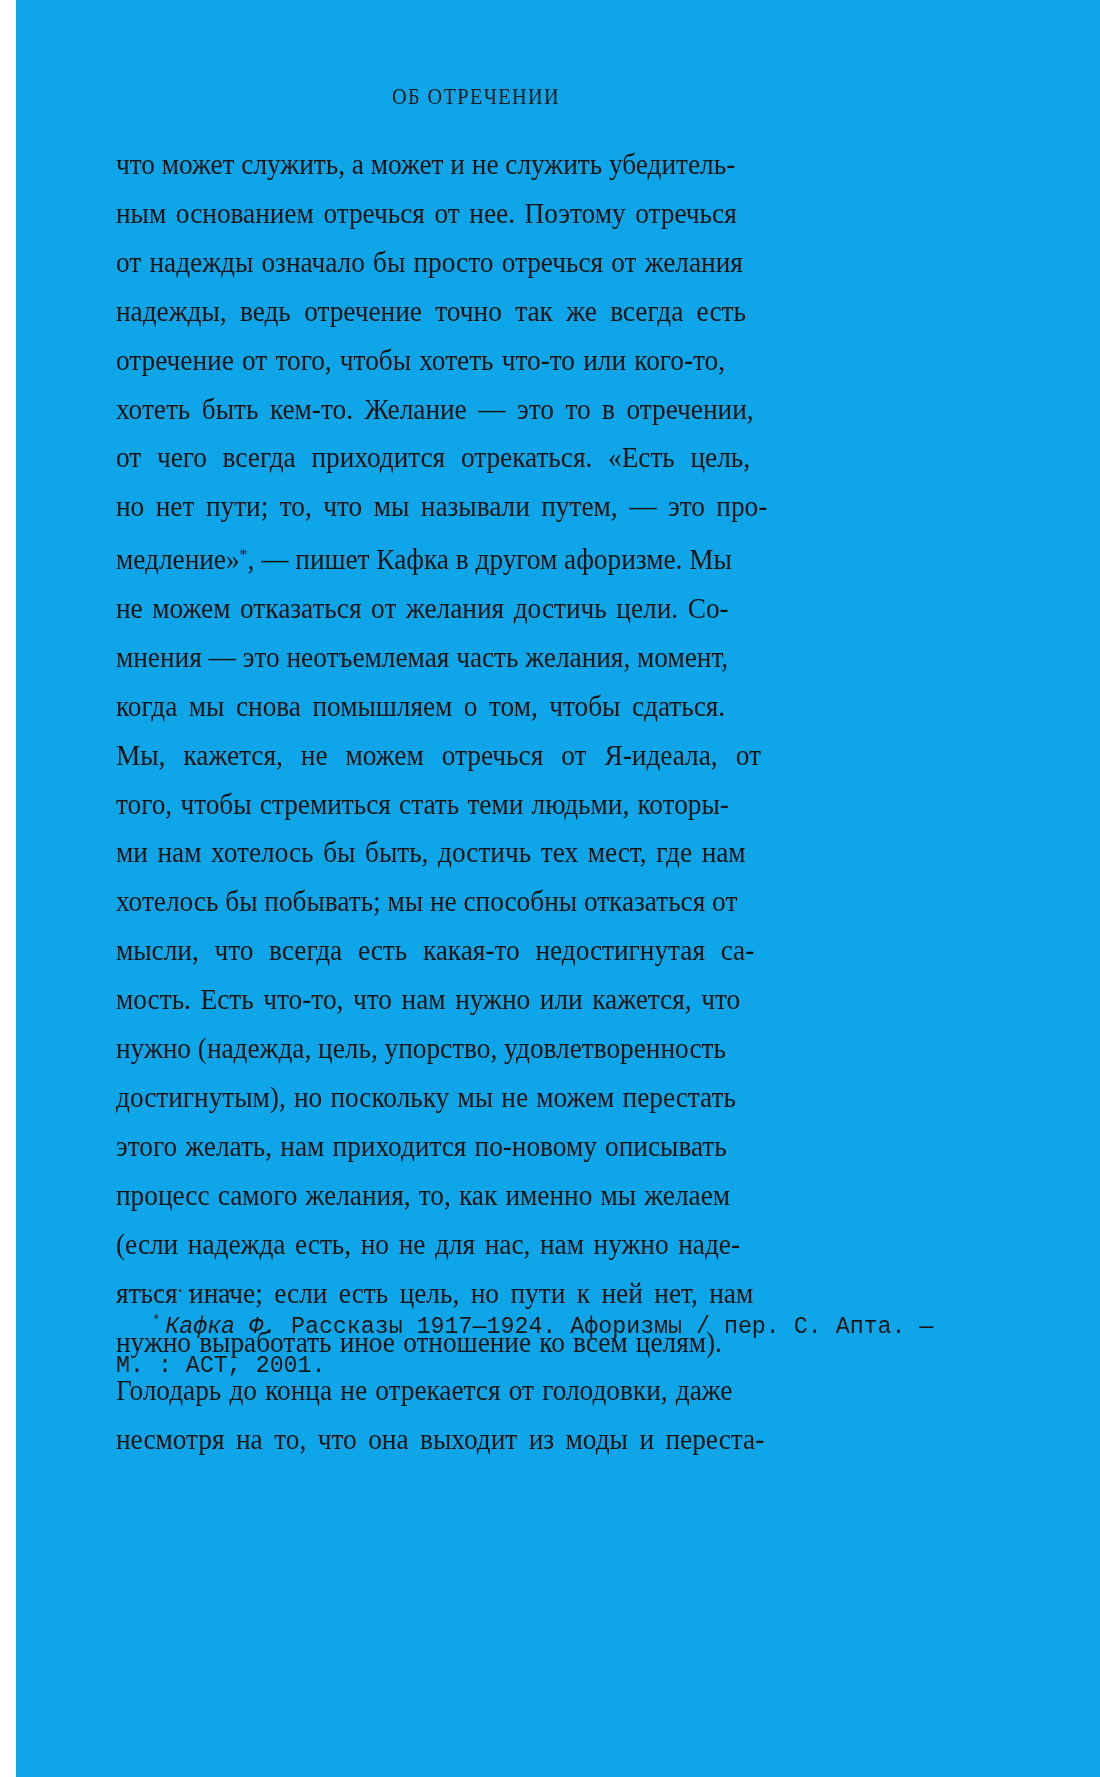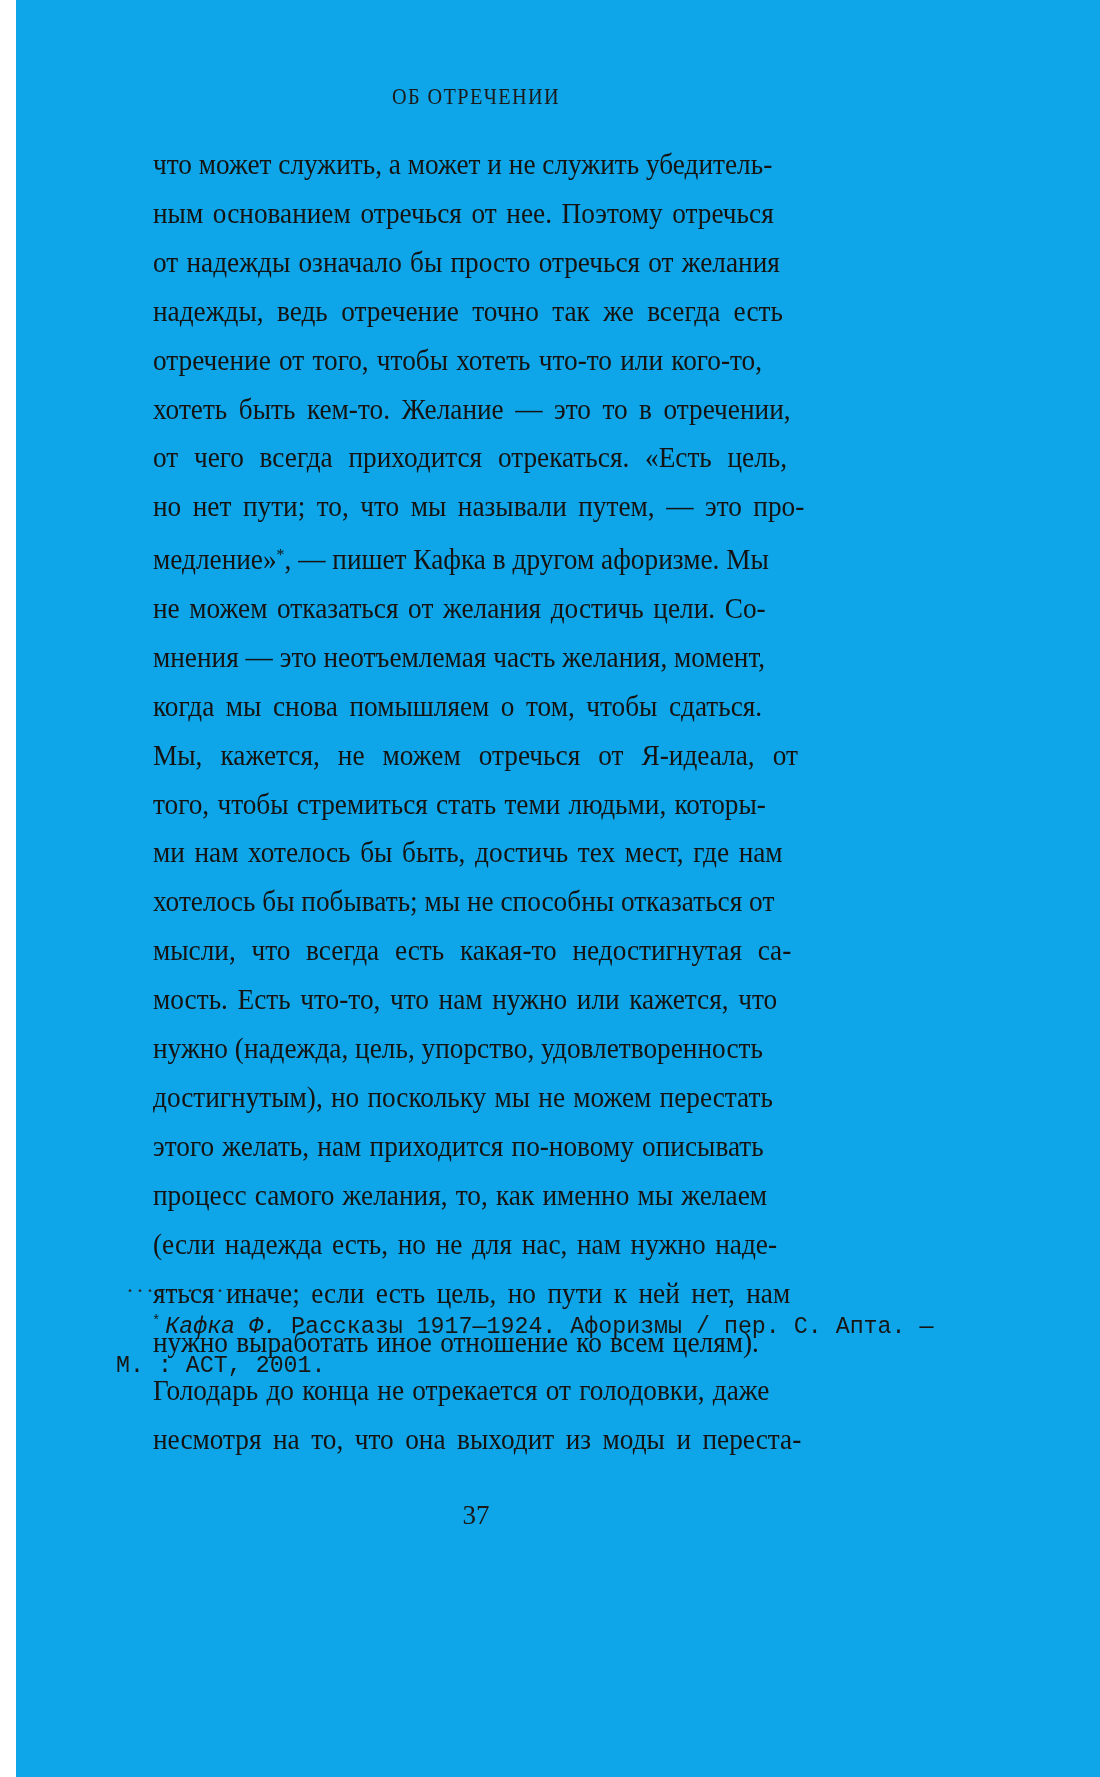--- a/index.html
+++ b/index.html
@@ -40,21 +40,20 @@
     transform-origin: center top;
     white-space: nowrap;
   }
 
   
   .textblock {
     position: absolute;
     left: 100px;
     top: 140px;
     width: 700px;
-    margin-left: 37px;
   }
 
   .body-line {
     display: block;
     font-size: 29.2px;
     line-height: 48.9px;
     color: #141312;
     white-space: nowrap;
     transform: scaleX(0.935);
     transform-origin: left center;
@@ -168,15 +167,14 @@
     <span class="body-line ws3">несмотря на то, что она выходит из моды и переста-</span>
   </div>
 
   <div class="footnote-rule">·······················</div>
 
   <div class="footnote">
     <span class="footnote-line fn-indent"><span class="fn-star">*</span><span class="fn-italic">Кафка Ф.</span><span> Рассказы 1917—1924. Афоризмы / пер. С. Апта. —</span></span>
     <span class="footnote-line">М. : АСТ, 2001.</span>
   </div>
 
-  <div class="folio">37</div>
 
 </div>
 
 </body></html>

